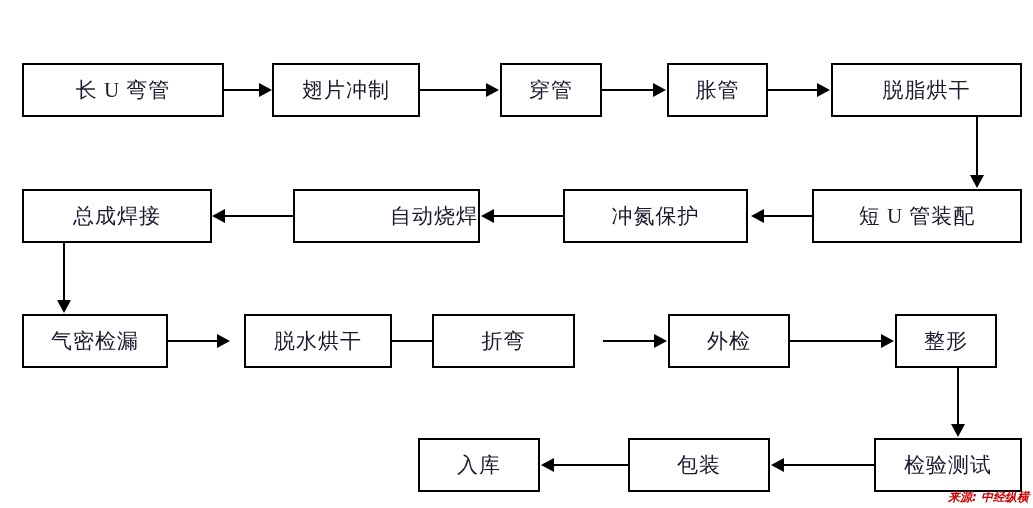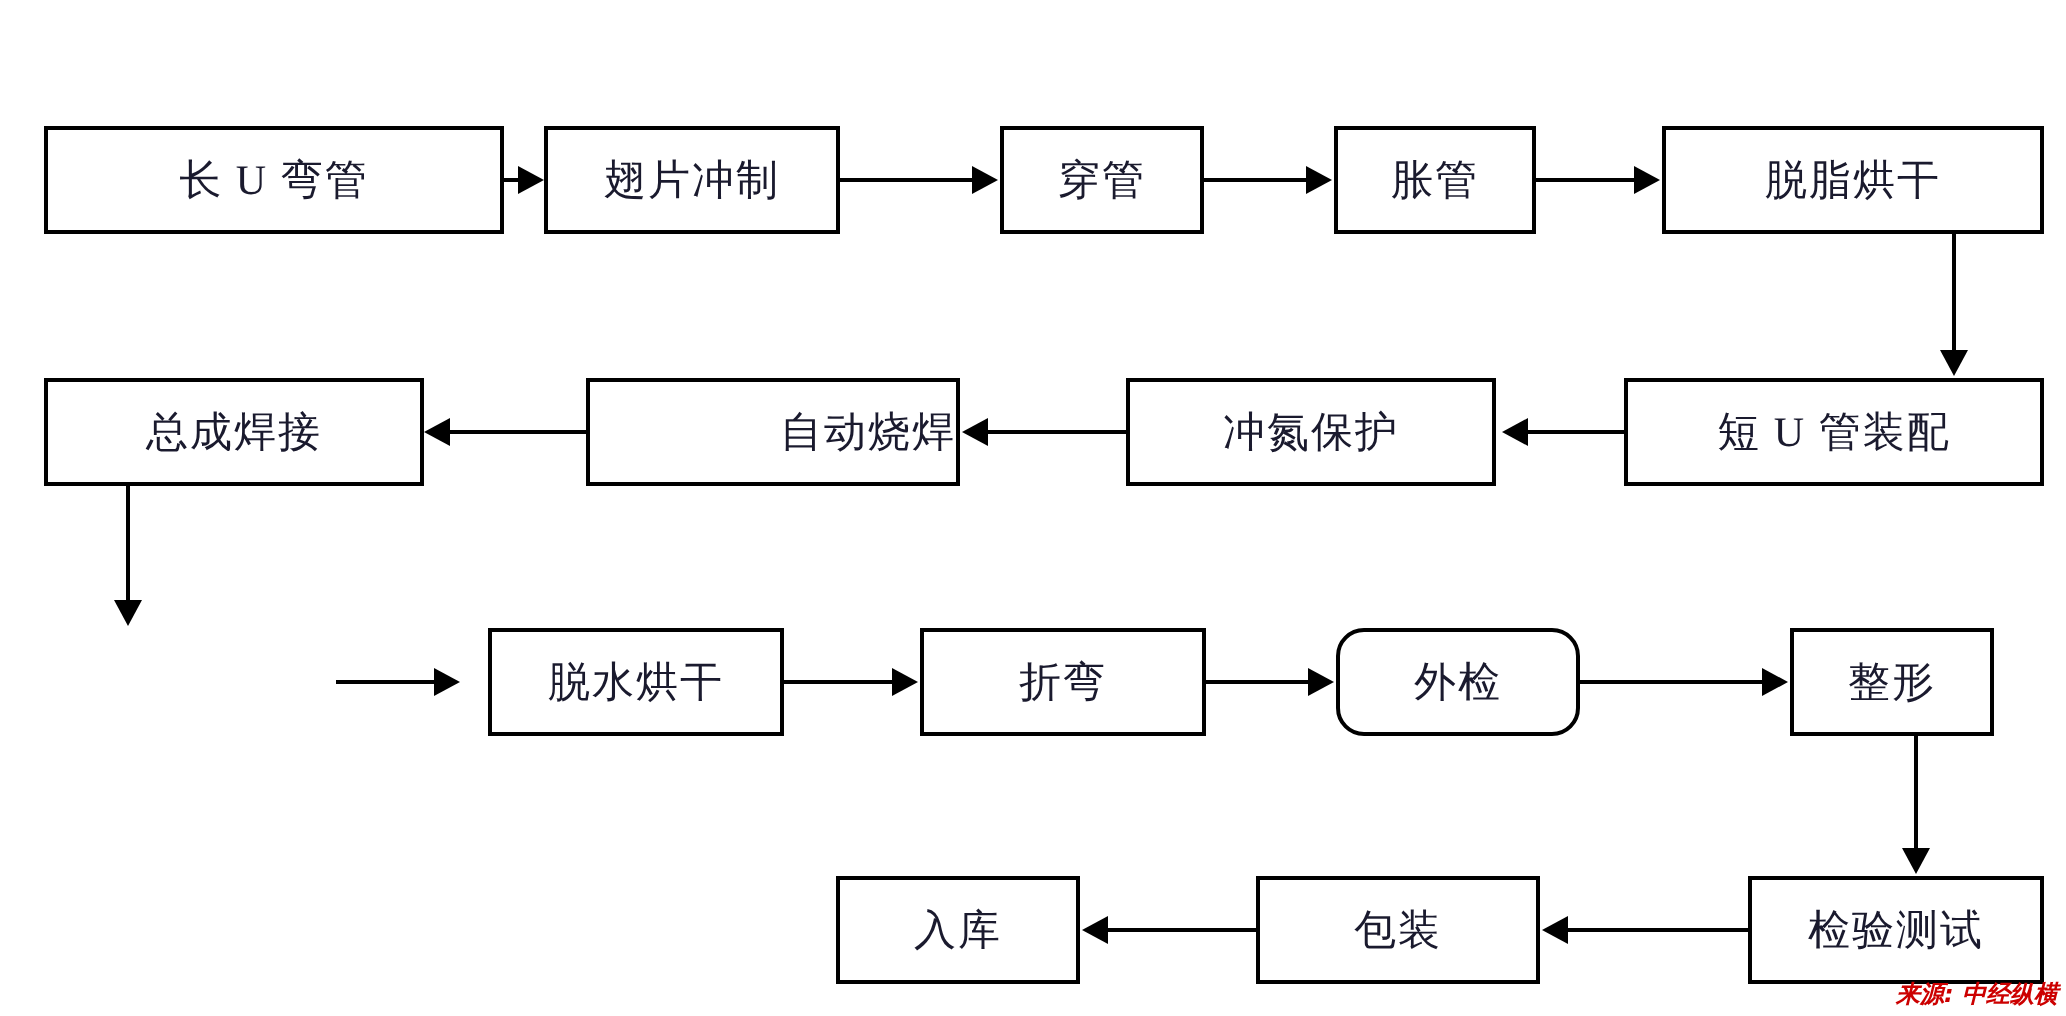--- a/index.html
+++ b/index.html
@@ -69,21 +69,21 @@
     letter-spacing: 0px;
     white-space: nowrap;
     z-index: 5;
   }
 </style>
 </head>
 <body>
 
 <div id="canvas">
 
-  <div class="node" style="left:22px; top:63px; width:230px; height:54px;">
+  <div class="node" style="left:22px; top:63px; width:202px; height:54px;">
     <span>长 U 弯管</span>
   </div>
   <div class="edge h" style="left:212px; top:89px; width:48px;"></div>
   <div class="arrow right" style="left:259px; top:83px;"></div>
 
   <div class="node" style="left:272px; top:63px; width:148px; height:54px;">
     <span>翅片冲制</span>
   </div>
   <div class="edge h" style="left:420px; top:89px; width:67px;"></div>
   <div class="arrow right" style="left:486px; top:83px;"></div>
@@ -125,36 +125,39 @@
   <div class="edge h" style="left:225px; top:215px; width:68px;"></div>
   <div class="arrow left" style="left:212px; top:209px;"></div>
 
   <div class="node" style="left:22px; top:189px; width:190px; height:54px;">
     <span>总成焊接</span>
   </div>
 
   <div class="edge v" style="left:63px; top:243px; height:58px;"></div>
   <div class="arrow down" style="left:57px; top:300px;"></div>
 
+  <div class="node" style="left:22px; top:314px; width:146px; height:54px;">
+    <span>气密检漏</span>
+  </div>
   <div class="edge h" style="left:168px; top:340px; width:50px;"></div>
   <div class="arrow right" style="left:217px; top:334px;"></div>
 
   <div class="node" style="left:230px; top:314px; width:148px; height:54px;margin-left:14px;">
     <span>脱水烘干</span>
   </div>
   <div class="edge h" style="left:378px; top:340px; width:69px;"></div>
   <div class="arrow right" style="left:446px; top:334px;"></div>
 
-  <div class="node" style="left:460px; top:314px; width:143px; height:54px;">
+  <div class="node" style="left:432px; top:314px; width:143px; height:54px;">
     <span>折弯</span>
   </div>
   <div class="edge h" style="left:603px; top:340px; width:52px;"></div>
   <div class="arrow right" style="left:654px; top:334px;"></div>
 
-  <div class="node" style="left:668px; top:314px; width:122px; height:54px;border-radius:14px;">
+  <div class="node" style="left:668px; top:314px; width:122px; height:54px;">
     <span>外检</span>
   </div>
   <div class="edge h" style="left:790px; top:340px; width:92px;"></div>
   <div class="arrow right" style="left:881px; top:334px;"></div>
 
   <div class="node" style="left:895px; top:314px; width:102px; height:54px;">
     <span>整形</span>
   </div>
 
   <div class="edge v" style="left:957px; top:368px; height:57px;"></div>

